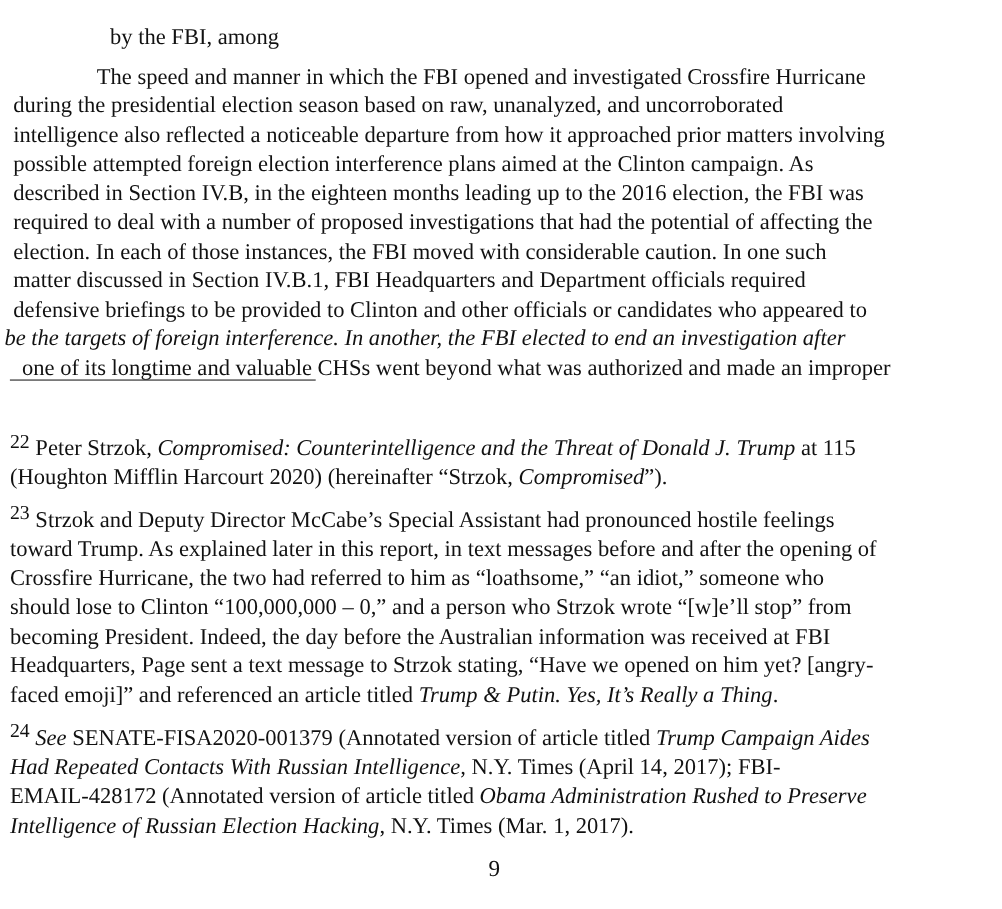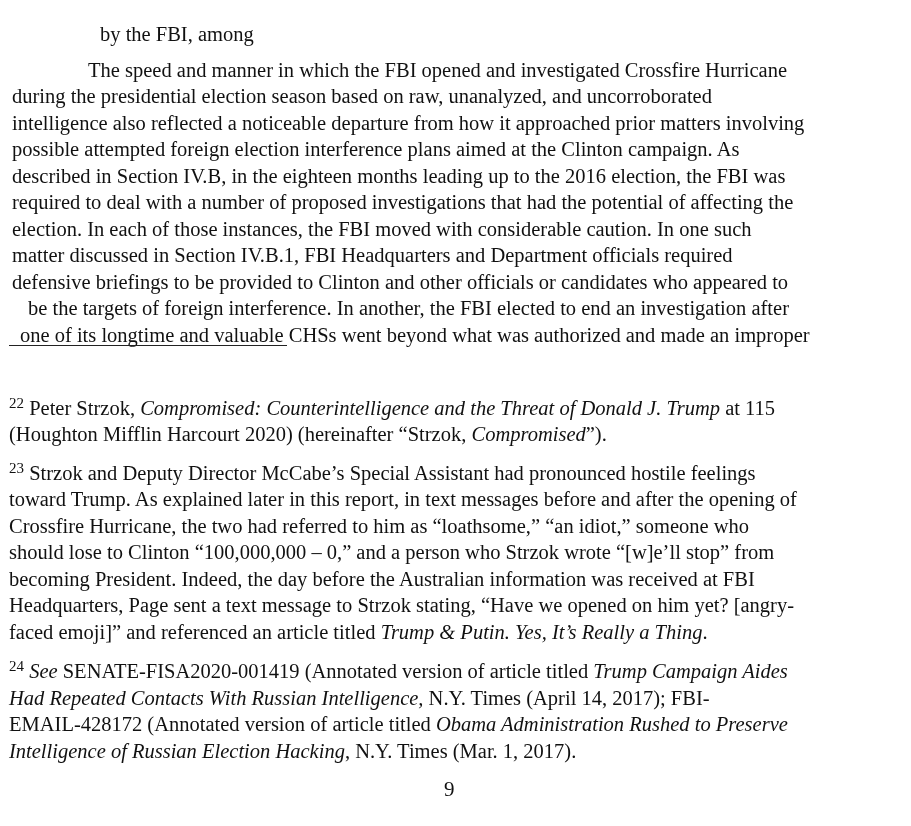--- a/index.html
+++ b/index.html
@@ -6,21 +6,21 @@
   body {
     width: 911px; height: 826px; position: relative; overflow: hidden;
     font-family: "Liberation Serif", "DejaVu Serif", serif;
     color: #111111;
   }
   .line {
     position: absolute; white-space: nowrap;
     font-size: 20.5px; line-height: 24px; margin-top: 36px;
   }
   .line i { font-style: italic; }
-  .fn-num { font-size: 15px; vertical-align: 7px; line-height: 0; }
+  .fn-num { font-size: 18px; vertical-align: 7px; line-height: 0; }
   #top-partial { left: 100px; top: -14px; }
   #rule {
     position: absolute; left: 9px; top: 345px; width: 278px; height: 0;
     border-top: 1.3px solid #222;
   }
   #page-number {
     position: absolute; left: 444px; top: 777px; font-size: 21px; line-height: 24px;
   }
 </style>
 </head>
@@ -31,41 +31,41 @@
 <div id="body">
     <div class="line" style="left: 88px; top: 22px;"><span>The speed and manner in which the FBI opened and investigated Crossfire Hurricane</span></div>
     <div class="line" style="left: 12px; top: 48px;"><span>during the presidential election season based on raw, unanalyzed, and uncorroborated</span></div>
     <div class="line" style="left: 12px; top: 75px;"><span>intelligence also reflected a noticeable departure from how it approached prior matters involving</span></div>
     <div class="line" style="left: 12px; top: 101px;"><span>possible attempted foreign election interference plans aimed at the Clinton campaign.  As</span></div>
     <div class="line" style="left: 12px; top: 128px;"><span>described in Section IV.B, in the eighteen months leading up to the 2016 election, the FBI was</span></div>
     <div class="line" style="left: 12px; top: 154px;"><span>required to deal with a number of proposed investigations that had the potential of affecting the</span></div>
     <div class="line" style="left: 12px; top: 181px;"><span>election.  In each of those instances, the FBI moved with considerable caution.  In one such</span></div>
     <div class="line" style="left: 12px; top: 207px; text-align: right;"><span>matter discussed in Section IV.B.1, FBI Headquarters and Department officials required</span></div>
     <div class="line" style="left: 12px; top: 234px;"><span>defensive briefings to be provided to Clinton and other officials or candidates who appeared to</span></div>
-    <div class="line" style="left: 28px; top: 260px;"><span>be the targets of foreign interference.  In another, the FBI elected to end an investigation after</span></div>
+    <div class="line" style="left: 4px; top: 260px; font-style: italic;"><span>be the targets of foreign interference.  In another, the FBI elected to end an investigation after</span></div>
     <div class="line" style="left: 20px; top: 287px; text-align: center;"><span>one of its longtime and valuable CHSs went beyond what was authorized and made an improper</span></div>
   </div>
 
 <div id="rule"></div>
 
 <div id="footnotes">
     <div>
       <div class="line" style="left: 9px; top: 360px;"><span class="fn-num">22</span><span> Peter Strzok, </span><i>Compromised: Counterintelligence and the Threat of Donald J. Trump</i><span> at 115</span></div>
       <div class="line" style="left: 9px; top: 386px;"><span>(Houghton Mifflin Harcourt 2020) (hereinafter “Strzok, </span><i>Compromised</i><span>”).</span></div>
     </div>
     <div>
       <div class="line" style="left: 9px; top: 425px;"><span class="fn-num">23</span><span> Strzok and Deputy Director McCabe’s Special Assistant had pronounced hostile feelings</span></div>
       <div class="line" style="left: 9px; top: 451px;"><span>toward Trump.  As explained later in this report, in text messages before and after the opening of</span></div>
       <div class="line" style="left: 9px; top: 478px;"><span>Crossfire Hurricane, the two had referred to him as “loathsome,” “an idiot,” someone who</span></div>
       <div class="line" style="left: 9px; top: 504px;"><span>should lose to Clinton “100,000,000 – 0,” and a person who Strzok wrote “[w]e’ll stop” from</span></div>
       <div class="line" style="left: 9px; top: 531px; text-align: center;"><span>becoming President.  Indeed, the day before the Australian information was received at FBI</span></div>
       <div class="line" style="left: 9px; top: 557px;"><span>Headquarters, Page sent a text message to Strzok stating, “Have we opened on him yet? [angry-</span></div>
       <div class="line" style="left: 9px; top: 584px;"><span>faced emoji]” and referenced an article titled </span><i>Trump &amp; Putin. Yes, It’s Really a Thing</i><span>.</span></div>
     </div>
     <div>
-      <div class="line" style="left: 9px; top: 623px;"><span class="fn-num">24</span><span> </span><i>See</i><span> SENATE-FISA2020-001419 (Annotated version of article titled </span><i>Trump Campaign Aides</i></div>
+      <div class="line" style="left: 9px; top: 623px;"><span class="fn-num">24</span><span> </span><i>See</i><span> SENATE-FISA2020-001379 (Annotated version of article titled </span><i>Trump Campaign Aides</i></div>
       <div class="line" style="left: 9px; top: 650px;"><i>Had Repeated Contacts With Russian Intelligence,</i><span> N.Y. Times (April 14, 2017); FBI-</span></div>
       <div class="line" style="left: 9px; top: 676px;"><span>EMAIL-428172 (Annotated version of article titled </span><i>Obama Administration Rushed to Preserve</i></div>
       <div class="line" style="left: 9px; top: 703px;"><i>Intelligence of Russian Election Hacking</i><span>, N.Y. Times (Mar. 1, 2017).</span></div>
     </div>
   </div>
 
 <div id="page-number">9</div>
 
 </body></html>

